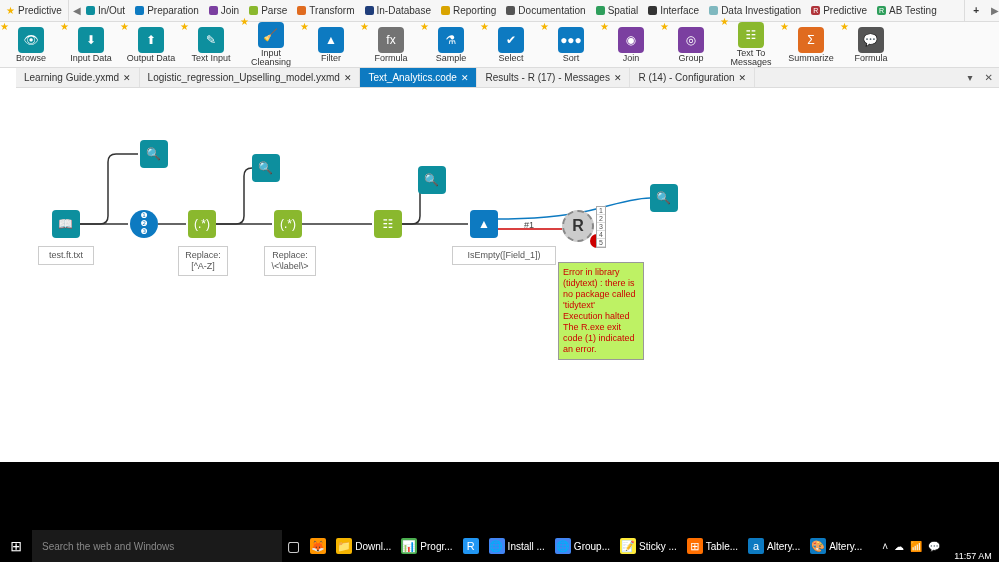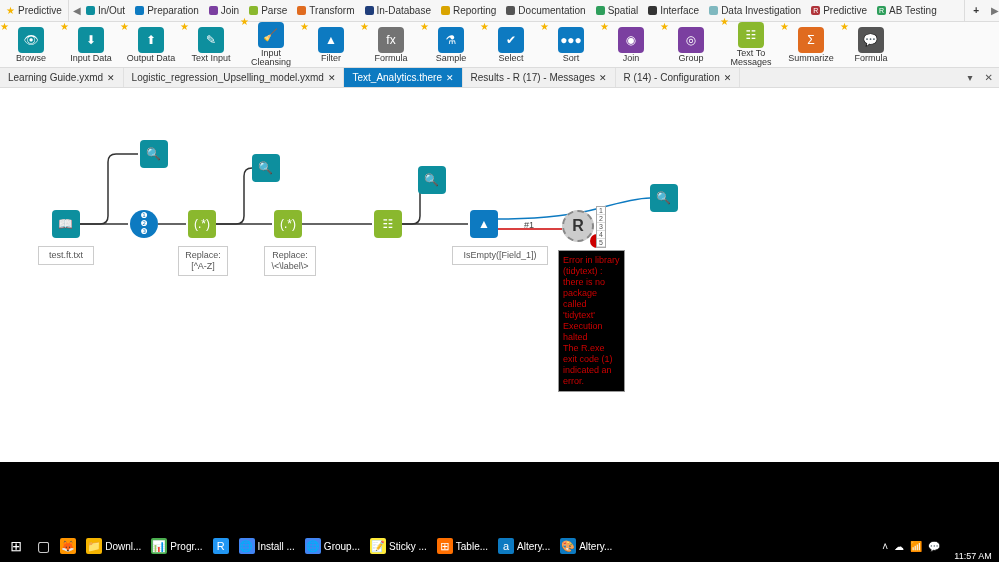--- a/index.html
+++ b/index.html
@@ -16,39 +16,39 @@
 .catbar .arrow { width: 12px; text-align: center; color: #777; }
 
 
 .palette { height: 46px; display: flex; align-items: center; border-bottom: 1px solid #dcdcdc; background: #fafafa; padding: 0 4px; gap: 6px; }
 .tool { display: flex; flex-direction: column; align-items: center; font-size: 9px; color: #333; width: 54px; position: relative; }
 .tool .ticon { width: 26px; height: 26px; border-radius: 4px; display: flex; align-items: center; justify-content: center; color: #fff; font-size: 12px; position: relative; }
 .tool .star { position: absolute; top: -6px; left: -4px; color: #f5b400; font-size: 10px; }
 .tool .lbl { margin-top: 1px; text-align: center; line-height: 9px; }
 
 
-.doctabs { height: 20px; display: flex; align-items: center; font-size: 10px; border-bottom: 1px solid #dcdcdc; background: #f0f0f0; }
+.doctabs { height: 20px; display: flex; align-items: center; font-size: 10px; border-bottom: 1px solid #dcdcdc; background: #f0f0f0; margin-left: 16px; }
 .doctab { padding: 0 8px; height: 100%; display: flex; align-items: center; gap: 4px; color: #333; border-right: 1px solid #e0e0e0; }
 .doctab.active { background: #0d7ac1; color: #fff; }
 .doctab .x { font-size: 9px; }
 .doctabs .flex { flex: 1; }
 .doctabs .ctrl { padding: 0 6px; color: #555; }
 
 
 .canvas { position: relative; width: 999px; height: 374px; background: #fff; }
 .node { position: absolute; width: 28px; height: 28px; border-radius: 4px; display: flex; align-items: center; justify-content: center; color: #fff; font-size: 12px; }
 .nlabel { position: absolute; font-size: 9px; color: #555; border: 1px solid #ccc; padding: 3px 5px; background: #fff; text-align: center; line-height: 11px; }
 .svglines { position: absolute; inset: 0; }
 .binoc { background: #0d8f9e; }
 .spacer-node { background: #0d8f9e; }
 .regex { background: #8ab82e; }
 .txtparse { background: #8ab82e; }
 .filter { background: #0d7ac1; }
 .rtool { background: #888; border-radius: 50%; }
-.errbox { position: absolute; border: 1px solid #999; background: #000000; font-size: 9px; color: #cc0000; padding: 4px; width: 67px; line-height: 11px; }
+.errbox { position: absolute; border: 1px solid #999; background: #bef264; font-size: 9px; color: #cc0000; padding: 4px; width: 86px; line-height: 11px; margin-top: 12px; }
 .errbadge { position: absolute; width: 14px; height: 14px; background: #cc0000; border-radius: 50%; color: #fff; font-size: 10px; display: flex; align-items: center; justify-content: center; }
 .numstack { position: absolute; font-size: 7px; line-height: 7px; color: #555; border: 1px solid #aaa; background: #fff; }
 .numstack div { padding: 0 2px; border-bottom: 1px solid #ddd; }
 .conn-lbl { position: absolute; font-size: 9px; color: #444; }
 
 
 .taskbar { position: absolute; bottom: 0; left: 0; right: 0; height: 32px; background: #000; display: flex; align-items: center; color: #fff; font-size: 10px; }
 .taskbar .winbtn { width: 32px; height: 32px; display: flex; align-items: center; justify-content: center; font-size: 14px; }
 .taskbar .search { flex: 0 0 250px; height: 32px; display: flex; align-items: center; padding: 0 10px; color: #888; background: #1a1a1a; }
 .taskbar .tbtn { height: 32px; padding: 0 5px; display: flex; align-items: center; gap: 3px; }
@@ -205,21 +205,21 @@
 <div class="doctabs" id="doctabs">
 <div class="doctab">
       <span>Learning Guide.yxmd</span>
       <span class="x">✕</span>
     </div>
     <div class="doctab">
       <span>Logistic_regression_Upselling_model.yxmd</span>
       <span class="x">✕</span>
     </div>
     <div class="doctab active">
-      <span>Text_Analytics.there</span>
+      <span>Text_Analytics.code</span>
       <span class="x">✕</span>
     </div>
     <div class="doctab">
       <span>Results - R (17) - Messages</span>
       <span class="x">✕</span>
     </div>
     <div class="doctab">
       <span>R (14) - Configuration</span>
       <span class="x">✕</span>
     </div>
@@ -261,21 +261,21 @@
 
   <div class="node regex" style="left:274px;top:122px">(.*)</div>
   <div class="nlabel" style="left:264px;top:158px;width:52px;white-space:pre-line">Replace:
 \&lt;\label\&gt;</div>
 
   <div class="node txtparse" style="left:374px;top:122px">☷</div>
 
   <div class="node binoc" style="left:418px;top:78px">🔍</div>
 
   <div class="node filter" style="left:470px;top:122px">▲</div>
-  <div class="nlabel" style="left:452px;top:158px;width:96px">IsEmpty([Field_1])</div>
+  <div class="nlabel" style="left:452px;top:158px;width:104px">IsEmpty([Field_1])</div>
 
   <span class="conn-lbl" style="left:524px;top:132px">#1</span>
 
   <div class="node rtool" style="left:562px;top:122px;width:32px;height:32px;font-weight:bold;font-size:16px;color:#333;background:#ccc;border:2px dashed #888">R</div>
   <div class="errbadge" style="left:590px;top:146px">!</div>
   <div class="numstack" style="left:596px;top:118px">
     <div>1</div>
       <div>2</div>
       <div>3</div>
       <div>4</div>
@@ -286,20 +286,23 @@
 
   <div class="errbox" style="left:558px;top:162px;white-space:pre-line">Error in library (tidytext) : there is no package called 'tidytext'
 Execution halted
 The R.exe exit code (1) indicated an error.</div>
 </div>
 
 <div class="black-gap"></div>
 
 <div class="taskbar">
   <div class="winbtn">⊞</div>
+  <div class="search">
+      <span>Search the web and Windows</span>
+    </div>
   <div class="tbtn">
       <span style="font-size:14px">▢</span>
     </div>
   <div id="tbitems" style="display:flex">
       <div class="tbtn">
         <span class="ticon2" style="background:#ff9500">🦊</span>
       </div>
       <div class="tbtn">
         <span class="ticon2" style="background:#f5b400">📁</span>
         <span>Downl...</span>

